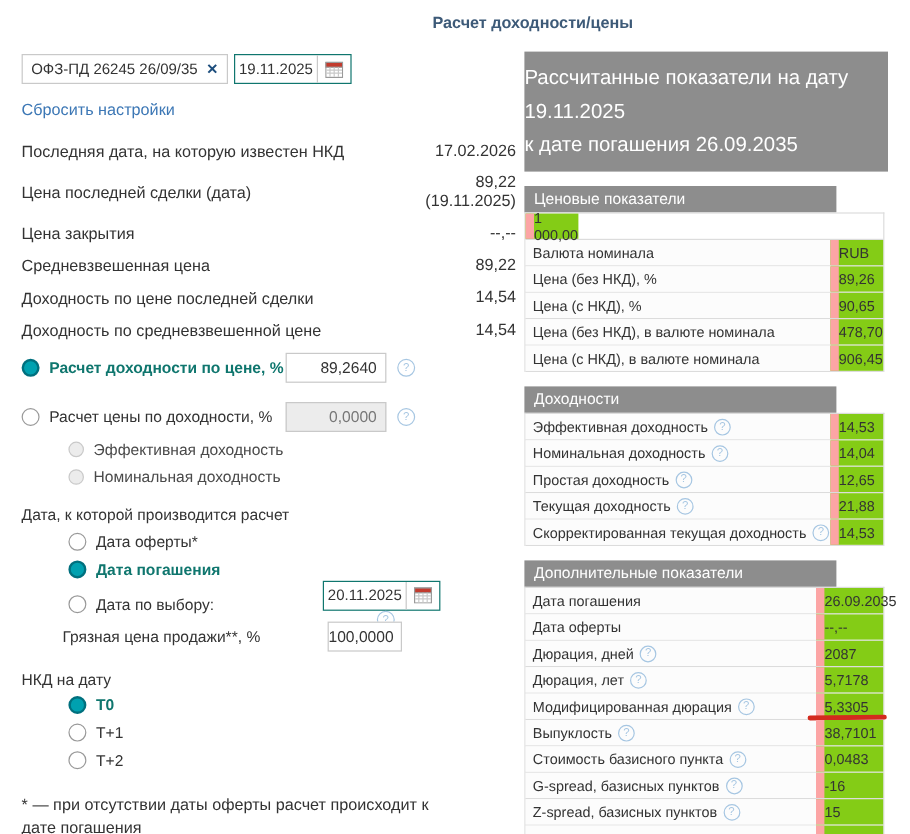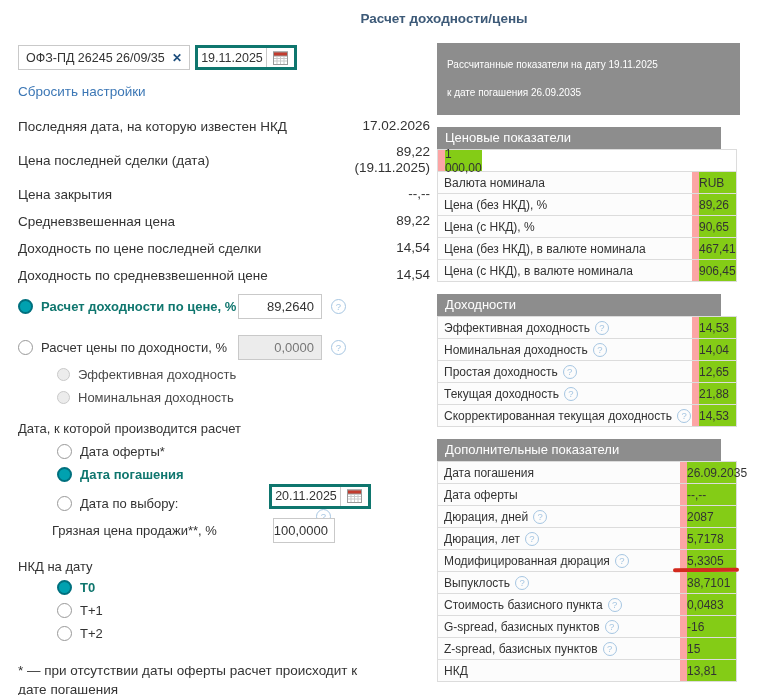--- a/index.html
+++ b/index.html
@@ -9,21 +9,21 @@
     font-weight:bold; font-size:13.5px; color:#3d5a78; white-space:nowrap; }
   .main { position:absolute; top:43px; left:10px; display:flex; align-items:flex-start; }
   .left { width:420px; padding-left:8px; }
   .right { width:303px; margin-left:7px; }
 
   
   .top-row { display:flex; gap:5px; margin-top:2px; }
   .bond-box { width:172px; height:25px; border:1px solid #c9c9c9; background:#fff;
     display:flex; align-items:center; justify-content:space-between; padding:0 7px; font-size:12.5px; }
   .clear-x { color:#1d4e7d; font-weight:bold; font-size:12px; cursor:pointer; }
-  .date-box { height:25px; border:3px solid #0f766e; background:#fff; display:flex; align-items:stretch; }
+  .date-box { height:25px; border:1px solid #0f766e; background:#fff; display:flex; align-items:stretch; }
   .date-text { width:68px; display:flex; align-items:center; justify-content:center; font-size:12.5px; }
   .cal-btn { width:28px; border-left:1px solid #c9c9c9; display:flex; align-items:center; justify-content:center; }
   .link { color:#3c77b5; font-size:13.5px; cursor:pointer; display:inline-block; }
   .reset { margin-top:14px; }
   .info-list { margin-top:18px; }
   .irow { display:flex; justify-content:space-between; align-items:center; margin-bottom:9px; min-height:18px; font-size:13.5px; }
   .ival { text-align:right; line-height:16px; }
   .opt-row { display:flex; align-items:center; position:relative; }
   .radio { width:15px; height:15px; border-radius:50%; border:1px solid #999; background:#fff; flex:none; }
   .radio.sel { border:2px solid #00707e; background:#00a1b0; }
@@ -40,23 +40,23 @@
   .mt14{margin-top:14px}.mt16{margin-top:16px}.mt20{margin-top:20px}
   .indent { margin-left:39px; }
   .sub-label { margin-left:8px; color:#4a4a4a; font-size:13px; }
   .date-composite { position:absolute; left:212px; display:flex; align-items:center;flex-direction:column; }
   .dirty-row { display:flex; align-items:center; margin-left:34px; position:relative; height:26px; }
   .dirty-input { position:absolute; left:221px; width:62px; height:25px; border:1px solid #c9c9c9;
     display:flex; align-items:center; justify-content:flex-end; padding:0 6px; font-size:13px; background:#fff; }
   .footnote { max-width:368px; line-height:19px; font-size:13.5px; }
 
   
-  .res-header { background:#8d8d8d; color:#fff; padding:8px 10px; font-size:10px; line-height:28px; }
+  .res-header { background:#8d8d8d; color:#fff; padding:8px 0; font-size:17px; line-height:28px; }
   .section { margin-top:12px; }
-  .sec-bar { background:#8d8d8d; color:#fff; width:284px; height:22px; line-height:22px;
+  .sec-bar { background:#8d8d8d; color:#fff; width:260px; height:22px; line-height:22px;
     padding-left:8px; font-size:13px; }
   .rtable { width:300px; border:1px solid #dcdcdc; border-bottom:none; }
   .trow { display:flex; border-bottom:1px solid #dcdcdc; height:22px; }
   .tlabel { flex:1; display:flex; align-items:center; gap:5px; padding:0 6px; font-size:12px; background:#fcfcfc; overflow:hidden; white-space:nowrap; }
   .tvalue { width:44px; border-left:7px solid #fca5a5; display:flex; align-items:center;
     padding:0 0; font-size:12px; background:#84cc16; position:relative; }
   .rtable.wide-val .tvalue { width:56px; }
   .tlabel .help { width:14px; height:14px; }
   .red-line { position:absolute; left:-14px; bottom:-1px; width:66px; height:4px;
     background:#d32a1e; border-radius:3px; transform:rotate(-0.6deg); }
@@ -230,21 +230,21 @@
         <div class="trow">
           <div class="tlabel">
               <span>Цена (с НКД), %</span>
             </div>
           <div class="tvalue">90,65</div>
         </div>
         <div class="trow">
           <div class="tlabel">
               <span>Цена (без НКД), в валюте номинала</span>
             </div>
-          <div class="tvalue">467,41</div>
+          <div class="tvalue">478,70</div>
         </div>
         <div class="trow">
           <div class="tlabel">
               <span>Цена (с НКД), в валюте номинала</span>
             </div>
           <div class="tvalue">906,45</div>
         </div>
       </div>
     </div>
 

